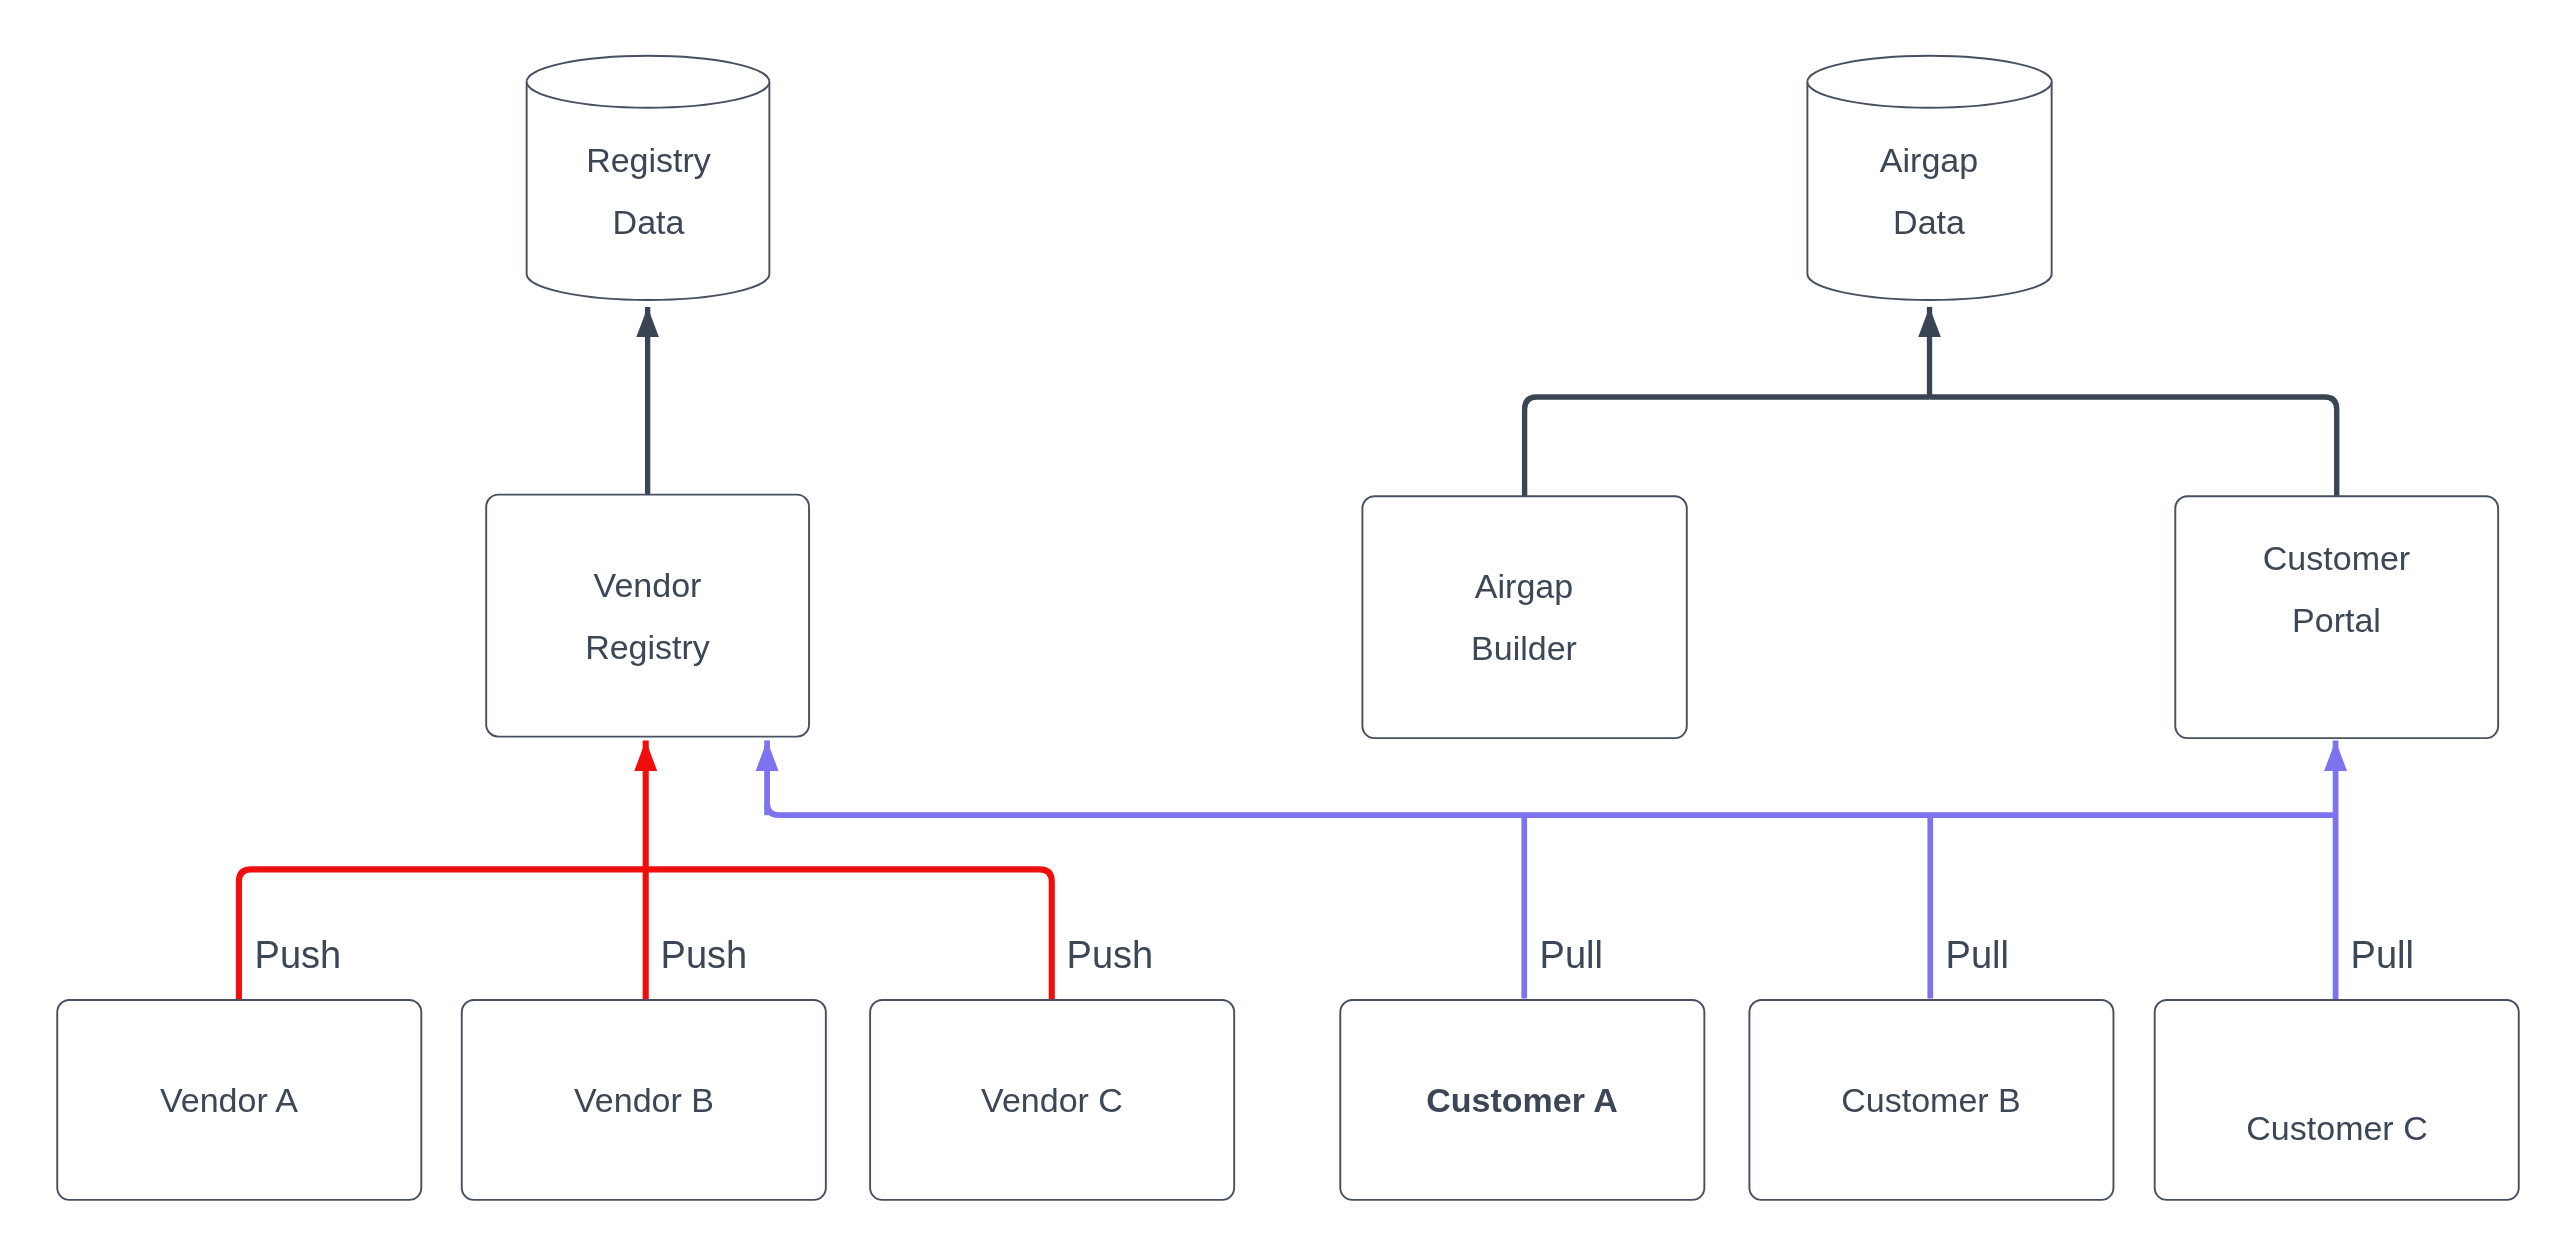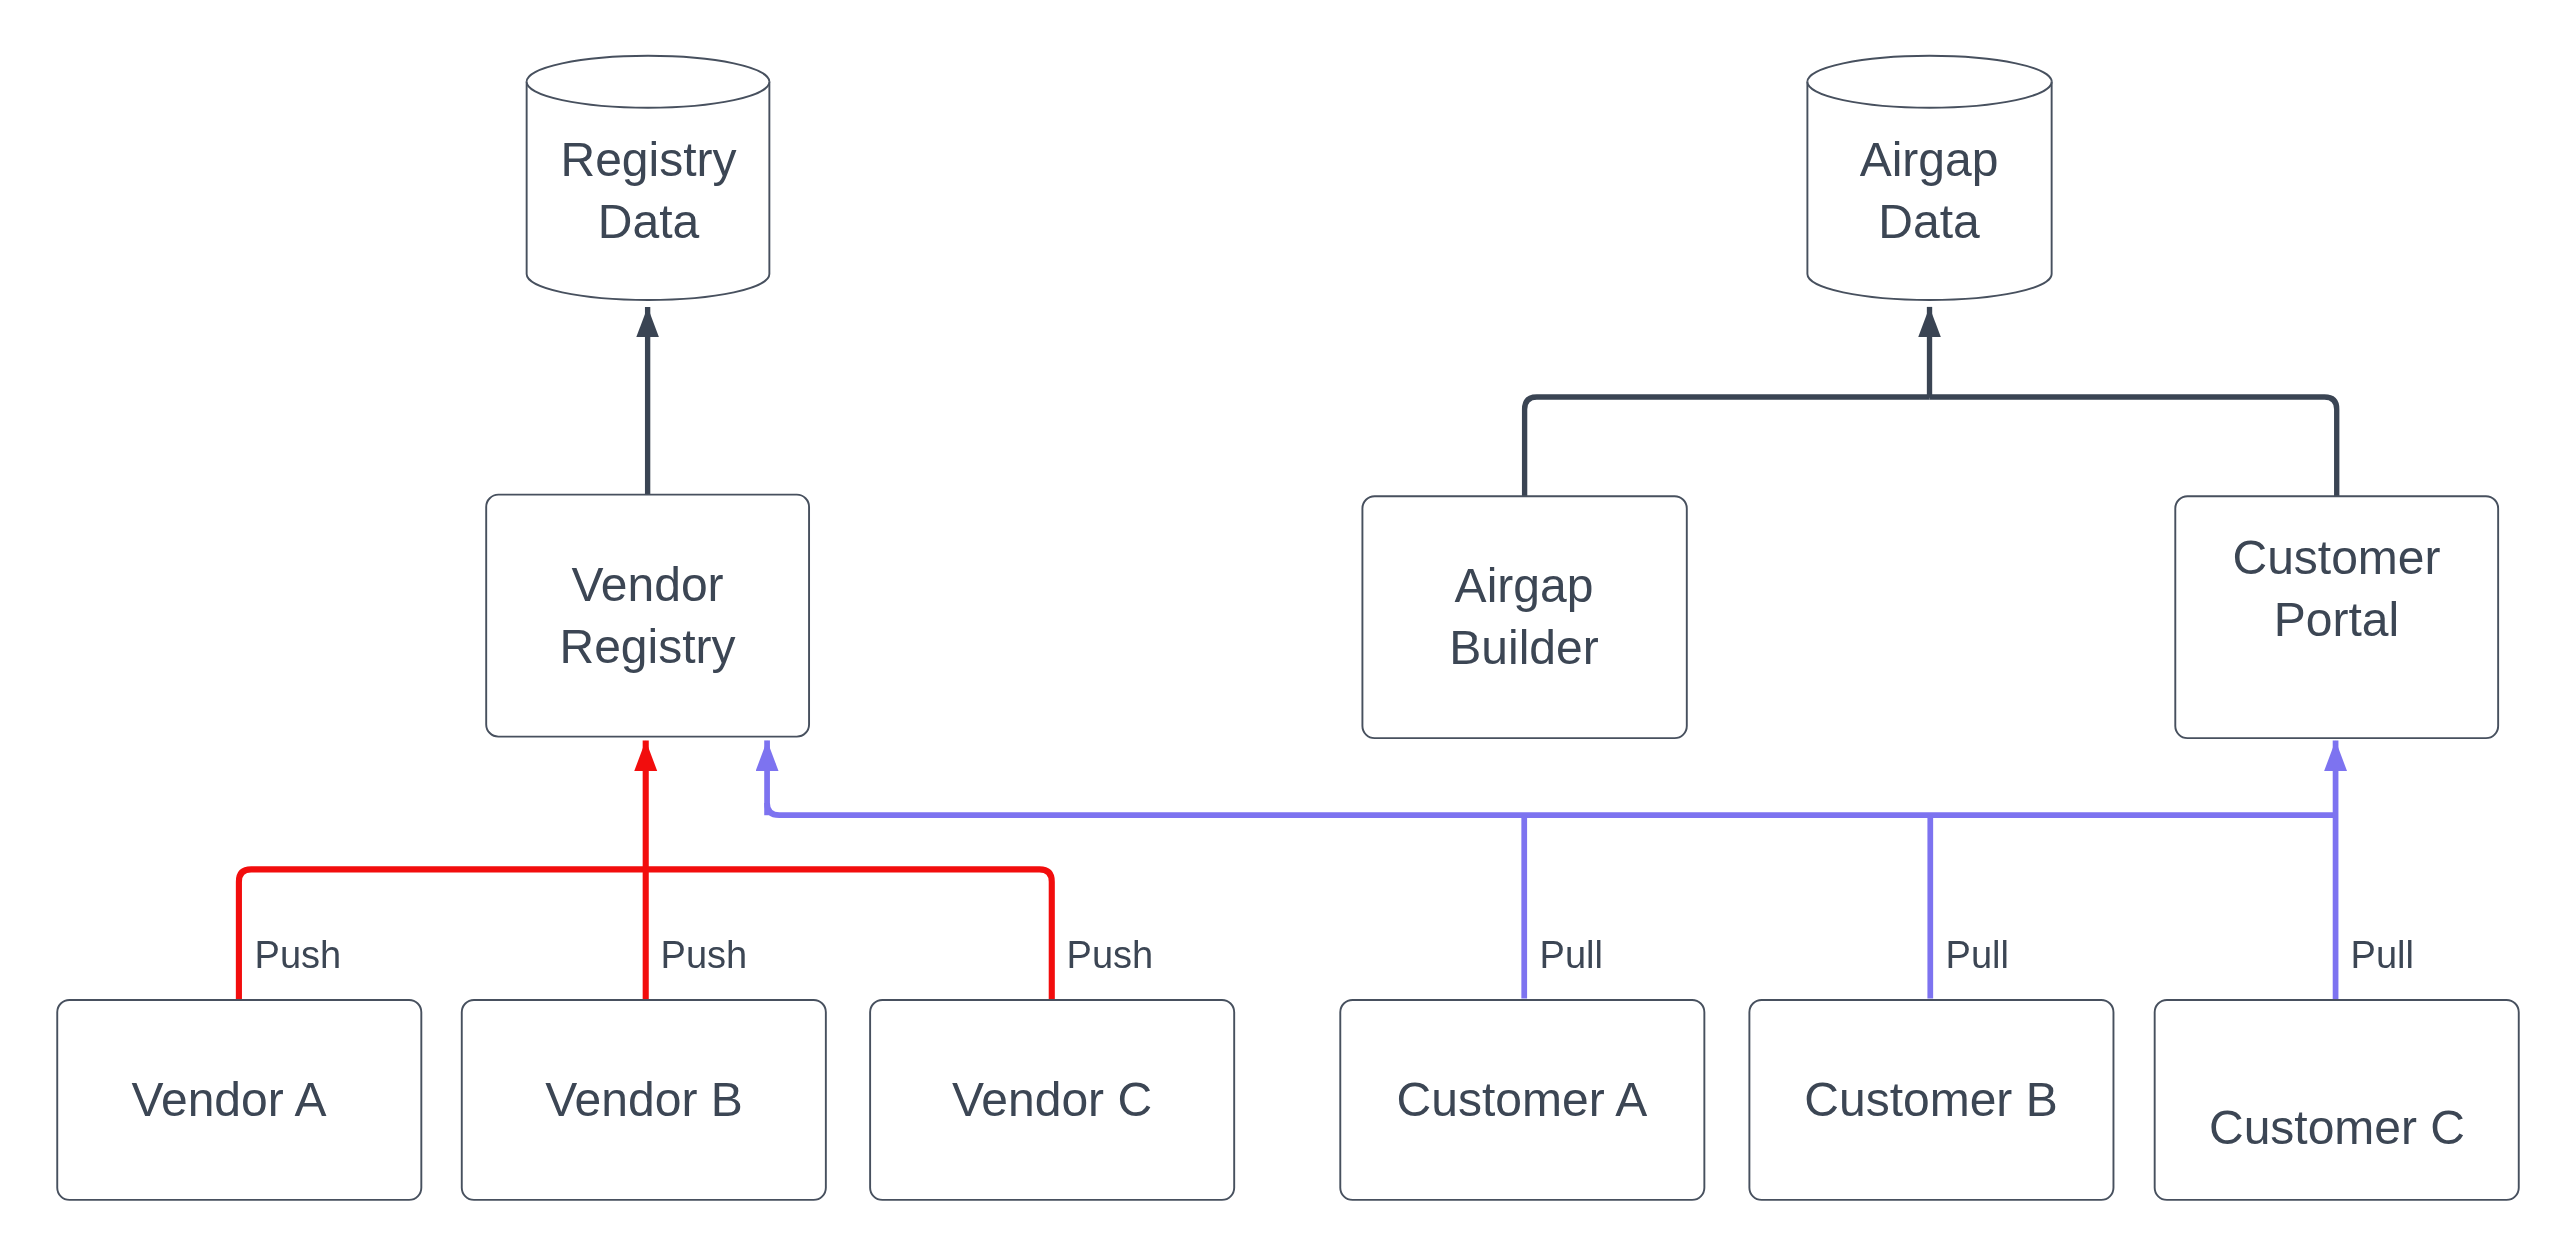--- a/index.html
+++ b/index.html
@@ -28,21 +28,21 @@
   .ah-dark{fill:var(--edge-dark);}
   .ah-push{fill:var(--edge-push);}
   .ah-pull{fill:var(--edge-pull);}
   .shape{fill:var(--node-fill);stroke:var(--node-border);stroke-width:2.5px;}
 
   .node-label{
     position:absolute;
     display:flex;align-items:center;justify-content:center;
     text-align:center;
     color:var(--text);
-    font-size:48px;line-height:62px;
+    font-size:34px;line-height:62px;
     white-space:pre-line;
     pointer-events:none;
   }
   .edge-label{
     position:absolute;
     top:930px;height:50px;line-height:50px;
     color:var(--text);
     font-size:38px;
     background:var(--bg);
     padding:0 4.6px;
@@ -50,21 +50,21 @@
   }
   
   #lbl-registry-data { left:527px;  top:82px; width:243px; height:218px; }
   #lbl-airgap-data   { left:1807px; top:82px; width:244px; height:218px; }
   #lbl-vendor-registry { left:486px;  top:495px; width:323px; height:242px; }
   #lbl-airgap-builder  { left:1362px; top:496px; width:324px; height:242px; }
   #lbl-customer-portal { left:2175px; top:468px; width:323px; height:242px; }
   #lbl-vendor-a   { left:57px;   top:1000px; width:344px; height:200px; }
   #lbl-vendor-b   { left:462px;  top:1000px; width:364px; height:200px; }
   #lbl-vendor-c   { left:870px; top:1000px; width:364px; height:200px; }
-  #lbl-customer-a { left:1340px; top:1000px; width:364px; height:200px; }
+  #lbl-customer-a { left:1340px; top:1000px; width:364px; height:200px;font-weight:bold; }
   #lbl-customer-b { left:1749px; top:1000px; width:364px; height:200px; }
   #lbl-customer-c { left:2155px; top:1000px; width:364px; height:256px; }
   
   #elbl-push-a { left:250px;  }
   #elbl-push-b { left:656px;  }
   #elbl-push-c { left:1062px; }
   #elbl-pull-a { left:1535px; }
   #elbl-pull-b { left:1941px; }
   #elbl-pull-c { left:2346px; }
 </style>

